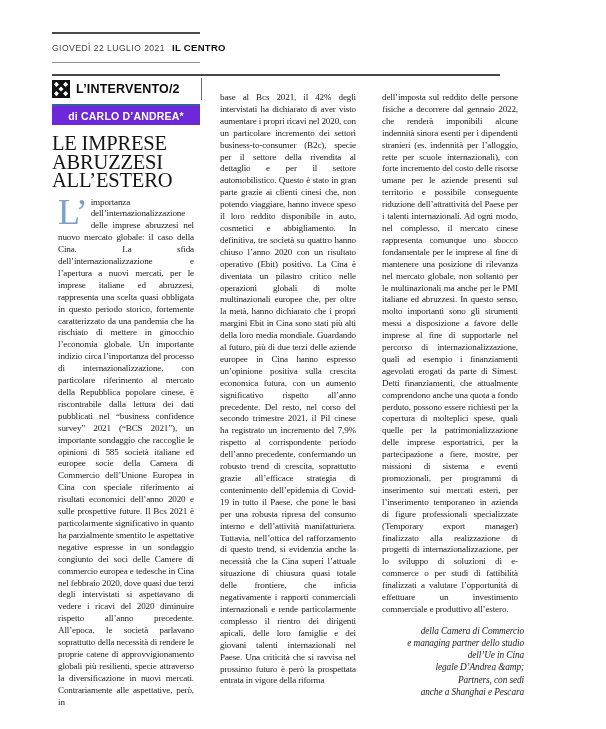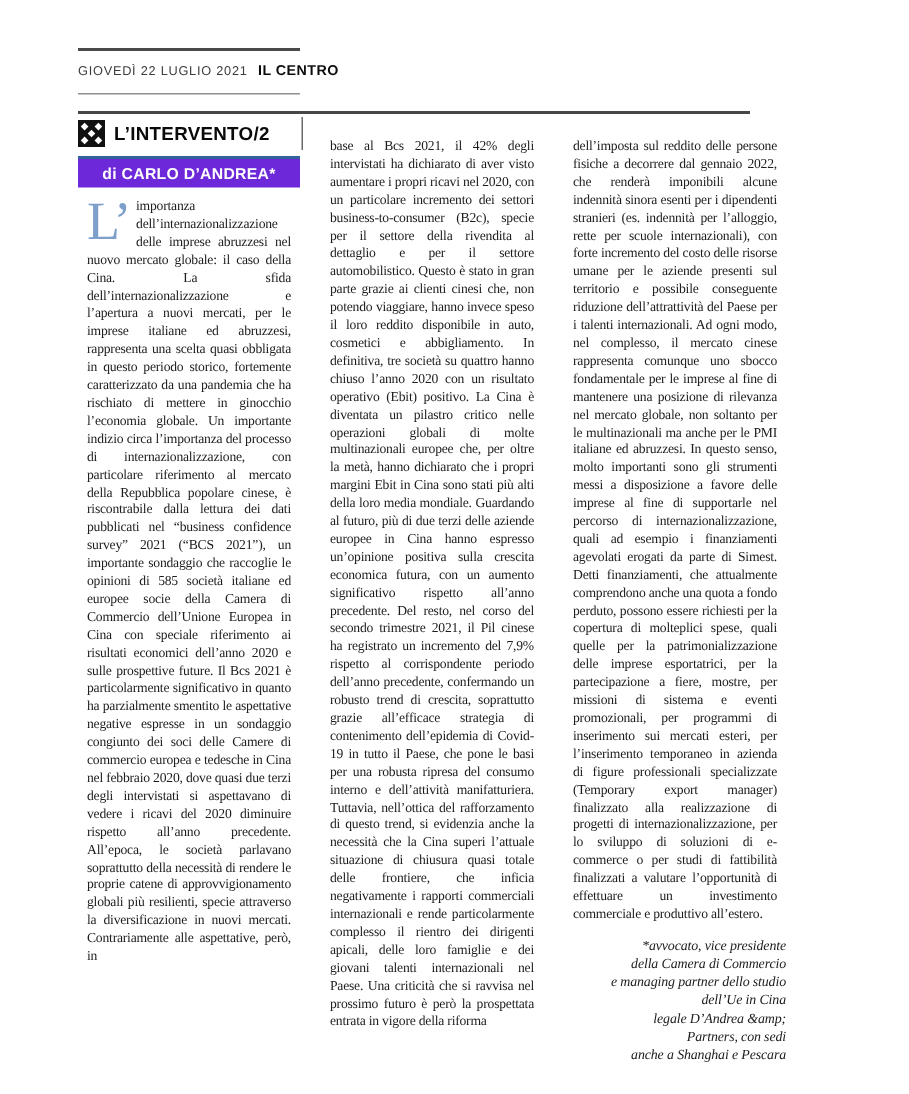--- a/index.html
+++ b/index.html
@@ -86,38 +86,42 @@
             </g>
           </svg>
         </span>
         <span class="kicker-label">L’INTERVENTO/2</span>
       </div>
 
       <div class="byline">
         <span>di CARLO D’ANDREA*</span>
       </div>
 
+      <div class="headline">
+        <div>LE IMPRESE</div>
+        <div>ABRUZZESI</div>
+        <div>ALL’ESTERO</div>
+      </div>
 
       <p class="bodytext article-start">
         <span class="dropcap">L’</span><span>importanza dell’internazionalizzazione delle imprese abruzzesi nel nuovo mercato globale: il caso della Cina. La sfida dell’internazionalizzazione e l’apertura a nuovi mercati, per le imprese italiane ed abruzzesi, rappresenta una scelta quasi obbligata in questo periodo storico, fortemente caratterizzato da una pandemia che ha rischiato di mettere in ginocchio l’economia globale. Un importante indizio circa l’importanza del processo di internazionalizzazione, con particolare riferimento al mercato della Repubblica popolare cinese, è riscontrabile dalla lettura dei dati pubblicati nel “business confidence survey” 2021 (“BCS 2021”), un importante sondaggio che raccoglie le opinioni di 585 società italiane ed europee socie della Camera di Commercio dell’Unione Europea in Cina con speciale riferimento ai risultati economici dell’anno 2020 e sulle prospettive future. Il Bcs 2021 è particolarmente significativo in quanto ha parzialmente smentito le aspettative negative espresse in un sondaggio congiunto dei soci delle Camere di commercio europea e tedesche in Cina nel febbraio 2020, dove quasi due terzi degli intervistati si aspettavano di vedere i ricavi del 2020 diminuire rispetto all’anno precedente. All’epoca, le società parlavano soprattutto della necessità di rendere le proprie catene di approvvigionamento globali più resilienti, specie attraverso la diversificazione in nuovi mercati. Contrariamente alle aspettative, però, in</span>
       </p>
     </div>
 
     <div class="col col-pad">
       <p class="bodytext">
         <span>base al Bcs 2021, il 42% degli intervistati ha dichiarato di aver visto aumentare i propri ricavi nel 2020, con un particolare incremento dei settori business-to-consumer (B2c), specie per il settore della rivendita al dettaglio e per il settore automobilistico. Questo è stato in gran parte grazie ai clienti cinesi che, non potendo viaggiare, hanno invece speso il loro reddito disponibile in auto, cosmetici e abbigliamento. In definitiva, tre società su quattro hanno chiuso l’anno 2020 con un risultato operativo (Ebit) positivo. La Cina è diventata un pilastro critico nelle operazioni globali di molte multinazionali europee che, per oltre la metà, hanno dichiarato che i propri margini Ebit in Cina sono stati più alti della loro media mondiale. Guardando al futuro, più di due terzi delle aziende europee in Cina hanno espresso un’opinione positiva sulla crescita economica futura, con un aumento significativo rispetto all’anno precedente. Del resto, nel corso del secondo trimestre 2021, il Pil cinese ha registrato un incremento del 7,9% rispetto al corrispondente periodo dell’anno precedente, confermando un robusto trend di crescita, soprattutto grazie all’efficace strategia di contenimento dell’epidemia di Covid-19 in tutto il Paese, che pone le basi per una robusta ripresa del consumo interno e dell’attività manifatturiera. Tuttavia, nell’ottica del rafforzamento di questo trend, si evidenzia anche la necessità che la Cina superi l’attuale situazione di chiusura quasi totale delle frontiere, che inficia negativamente i rapporti commerciali internazionali e rende particolarmente complesso il rientro dei dirigenti apicali, delle loro famiglie e dei giovani talenti internazionali nel Paese. Una criticità che si ravvisa nel prossimo futuro è però la prospettata entrata in vigore della riforma</span>
       </p>
     </div>
 
     <div class="col col-pad">
       <p class="bodytext">
         <span>dell’imposta sul reddito delle persone fisiche a decorrere dal gennaio 2022, che renderà imponibili alcune indennità sinora esenti per i dipendenti stranieri (es. indennità per l’alloggio, rette per scuole internazionali), con forte incremento del costo delle risorse umane per le aziende presenti sul territorio e possibile conseguente riduzione dell’attrattività del Paese per i talenti internazionali. Ad ogni modo, nel complesso, il mercato cinese rappresenta comunque uno sbocco fondamentale per le imprese al fine di mantenere una posizione di rilevanza nel mercato globale, non soltanto per le multinazionali ma anche per le PMI italiane ed abruzzesi. In questo senso, molto importanti sono gli strumenti messi a disposizione a favore delle imprese al fine di supportarle nel percorso di internazionalizzazione, quali ad esempio i finanziamenti agevolati erogati da parte di Simest. Detti finanziamenti, che attualmente comprendono anche una quota a fondo perduto, possono essere richiesti per la copertura di molteplici spese, quali quelle per la patrimonializzazione delle imprese esportatrici, per la partecipazione a fiere, mostre, per missioni di sistema e eventi promozionali, per programmi di inserimento sui mercati esteri, per l’inserimento temporaneo in azienda di figure professionali specializzate (Temporary export manager) finalizzato alla realizzazione di progetti di internazionalizzazione, per lo sviluppo di soluzioni di e-commerce o per studi di fattibilità finalizzati a valutare l’opportunità di effettuare un investimento commerciale e produttivo all’estero.</span>
       </p>
       <div class="signature">
-        <div>*avvocato, vice presidente</div>
         <div>della Camera di Commercio</div>
         <div>e managing partner dello studio</div>
         <div>dell’Ue in Cina</div>
         <div>legale D’Andrea &amp;amp;</div>
         <div>Partners, con sedi</div>
         <div>anche a Shanghai e Pescara</div>
       </div>
     </div>
 
   </div>

